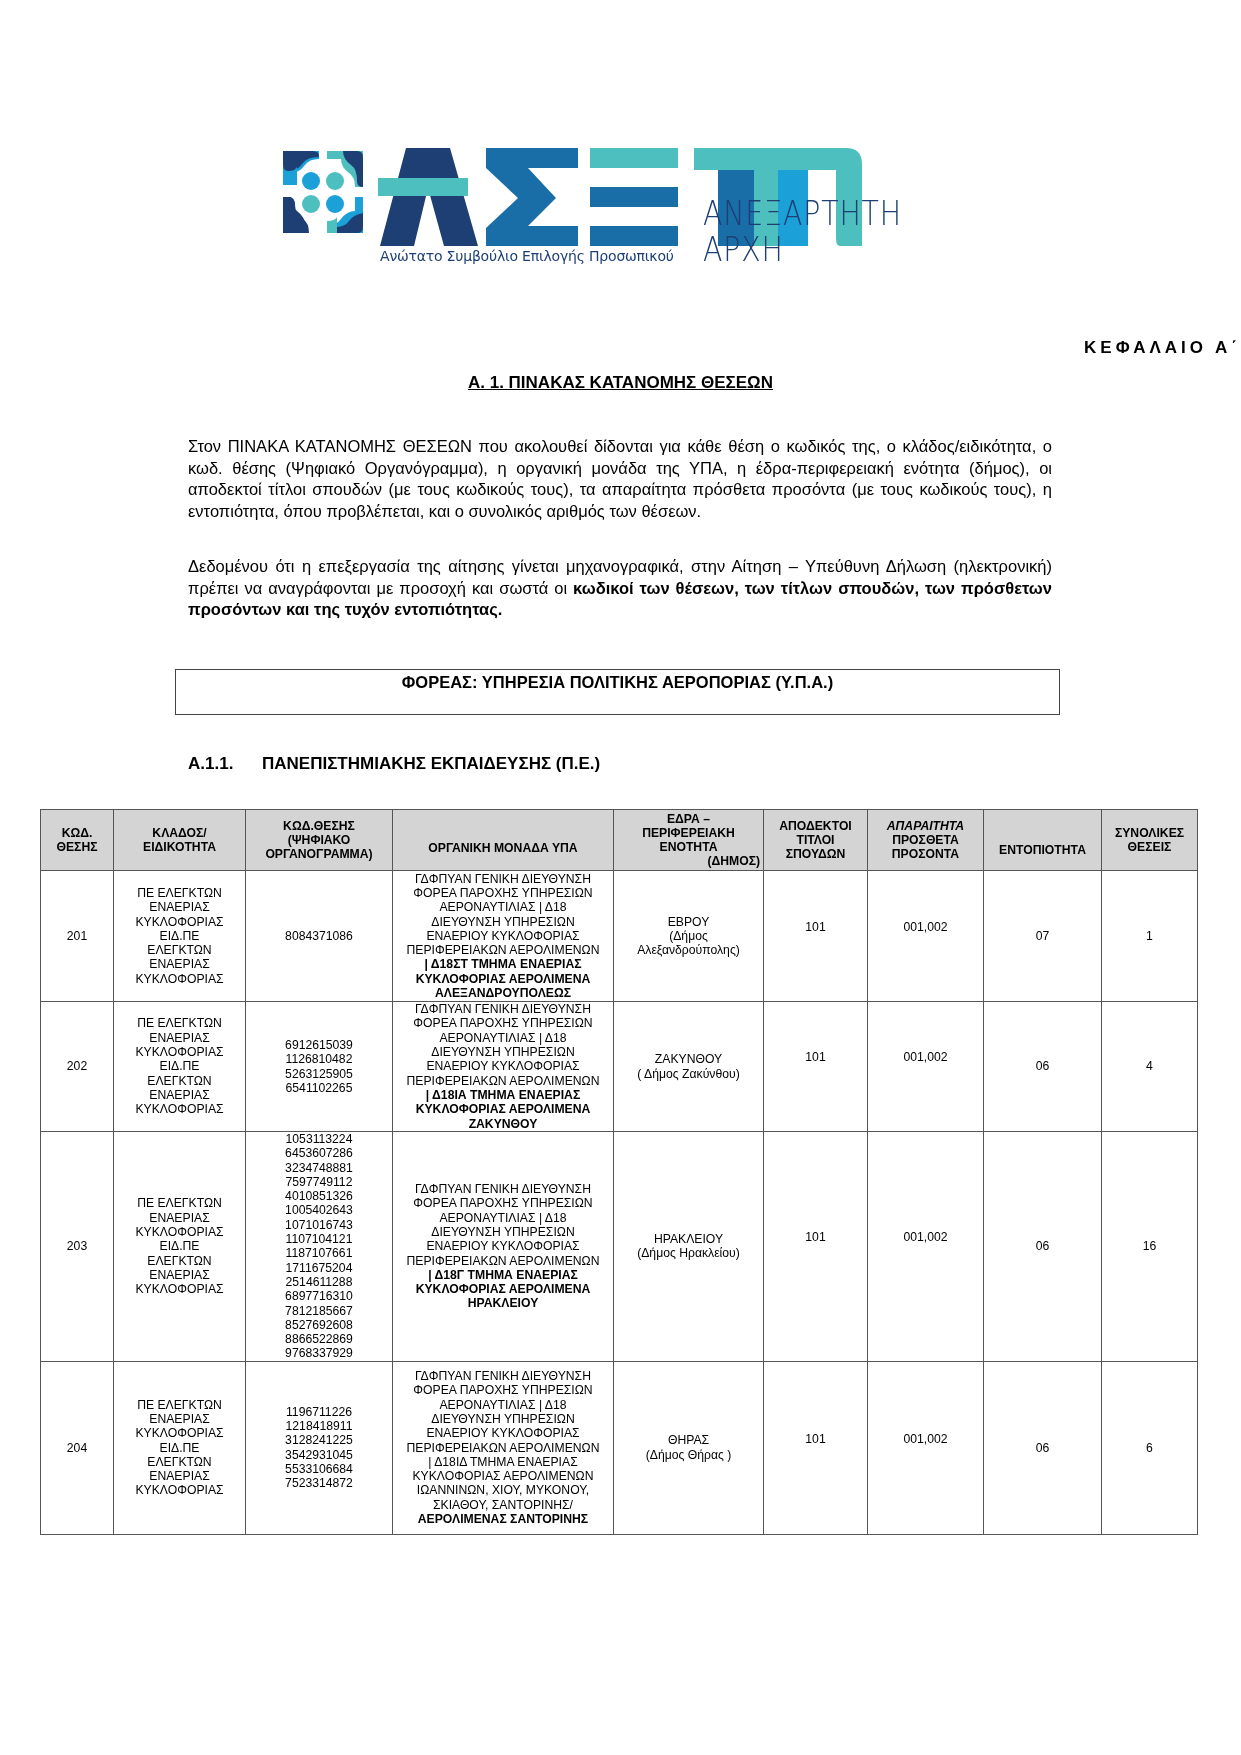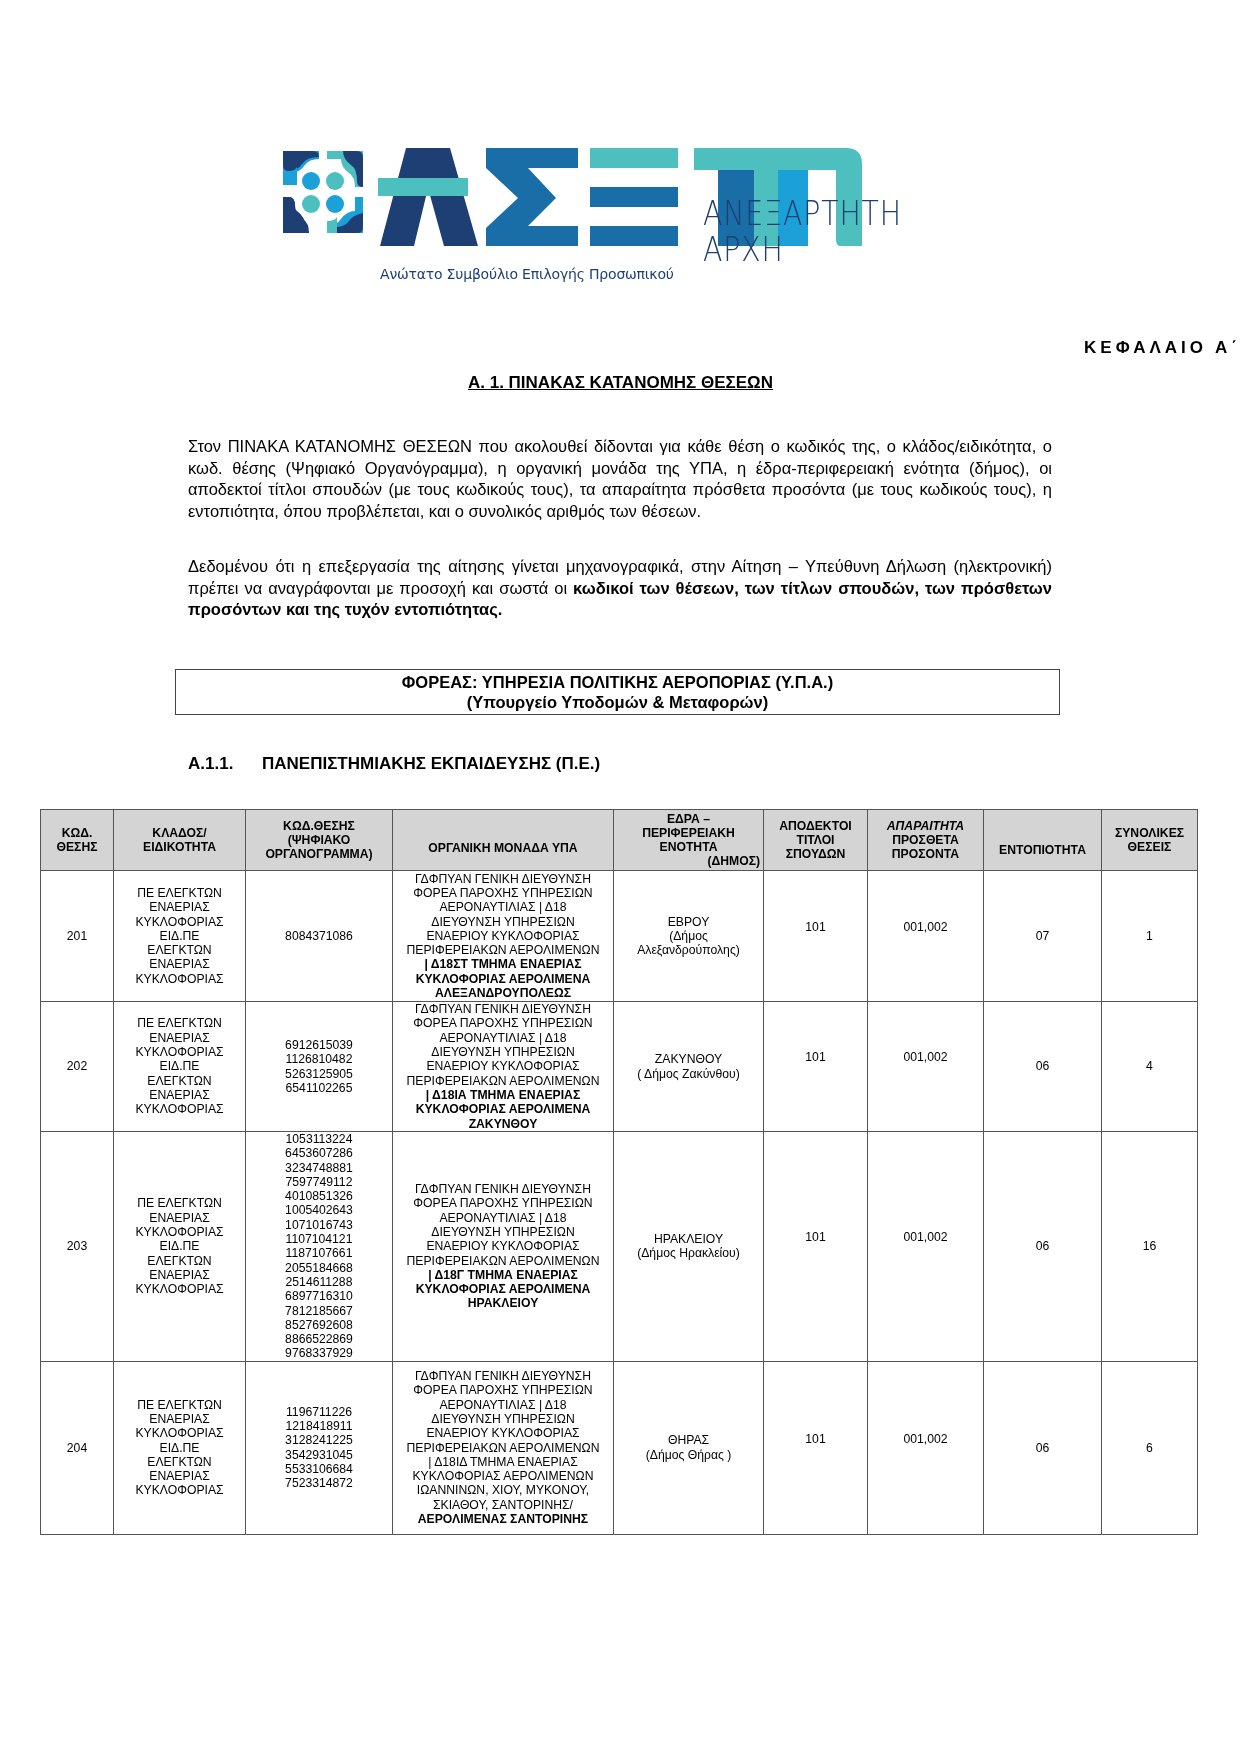--- a/index.html
+++ b/index.html
@@ -3,21 +3,21 @@
 <meta charset="utf-8">
 <style>
   html, body { margin: 0; padding: 0; background: #ffffff; }
   body { width: 1241px; height: 1755px; position: relative; overflow: hidden;
          font-family: "Liberation Sans", "DejaVu Sans", sans-serif; color: #000; }
 
   
   .logo { position: absolute; left: 283px; top: 148px; width: 640px; height: 130px; }
   .logo-mark { position: absolute; left: 0; top: 3px; width: 80px; height: 82px; }
   .logo-word { position: absolute; left: 95px; top: 0; width: 582px; height: 100px; }
-  .logo-tagline { position: absolute; left: 97px; top: 118px; font-size: 14px; color: #1d3f73;
+  .logo-tagline { position: absolute; left: 97px; top: 100px; font-size: 14px; color: #1d3f73;
                   font-family: "DejaVu Sans", sans-serif; letter-spacing: -0.2px; white-space: nowrap; }
   .logo-side { position: absolute; left: 420px; top: 48px; font-size: 33px; line-height: 36px;
                color: #1d3f73; font-family: "DejaVu Sans", sans-serif; font-weight: 300;
                letter-spacing: 1px; transform: scaleX(0.86); transform-origin: left top; white-space: nowrap; }
 
   .chapter { position: absolute; left: 0; width: 1241px; top: 338px; text-align: right;
              font-weight: bold; font-size: 17px; letter-spacing: 4px; }
   .section-title { position: absolute; left: 0; width: 1241px; top: 373px; text-align: center;
                    font-weight: bold; font-size: 17px; text-decoration: underline; }
 
@@ -93,21 +93,20 @@
 </div>
 
 <div class="chapter">ΚΕΦΑΛΑΙΟ Α΄</div>
 <div class="section-title">Α. 1. ΠΙΝΑΚΑΣ ΚΑΤΑΝΟΜΗΣ ΘΕΣΕΩΝ</div>
 
 <div class="para para1">Στον ΠΙΝΑΚΑ ΚΑΤΑΝΟΜΗΣ ΘΕΣΕΩΝ που ακολουθεί δίδονται για κάθε θέση ο κωδικός της, ο κλάδος/ειδικότητα, ο κωδ. θέσης (Ψηφιακό Οργανόγραμμα), η οργανική μονάδα της ΥΠΑ, η έδρα-περιφερειακή ενότητα (δήμος), οι αποδεκτοί τίτλοι σπουδών (με τους κωδικούς τους), τα απαραίτητα πρόσθετα προσόντα (με τους κωδικούς τους), η εντοπιότητα, όπου προβλέπεται, και ο συνολικός αριθμός των θέσεων.</div>
 <div class="para para2"><span>Δεδομένου ότι η επεξεργασία της αίτησης γίνεται μηχανογραφικά, στην Αίτηση – Υπεύθυνη Δήλωση (ηλεκτρονική) πρέπει να αναγράφονται με προσοχή και σωστά οι </span><b>κωδικοί των θέσεων, των τίτλων σπουδών, των πρόσθετων προσόντων και της τυχόν εντοπιότητας.</b></div>
 
 <div class="foreas-box">
   <div>ΦΟΡΕΑΣ: ΥΠΗΡΕΣΙΑ ΠΟΛΙΤΙΚΗΣ ΑΕΡΟΠΟΡΙΑΣ (Υ.Π.Α.)</div>
-  <div>(Υπουργείο Υποδομών &amp; Μεταφορών)</div>
 </div>
 
 <div class="subsection">
   <span class="num">Α.1.1.</span><span>ΠΑΝΕΠΙΣΤΗΜΙΑΚΗΣ ΕΚΠΑΙΔΕΥΣΗΣ (Π.Ε.)</span>
 </div>
 
 <table class="positions">
   <colgroup>
     <col style="width:73px">
       <col style="width:132px">
@@ -243,21 +242,21 @@
       <td class="codes">
           <span style="display: block;">1053113224</span>
           <span style="display: block;">6453607286</span>
           <span style="display: block;">3234748881</span>
           <span style="display: block;">7597749112</span>
           <span style="display: block;">4010851326</span>
           <span style="display: block;">1005402643</span>
           <span style="display: block;">1071016743</span>
           <span style="display: block;">1107104121</span>
           <span style="display: block;">1187107661</span>
-          <span style="display: block;">2055184668</span>
+          <span style="display: block;">1711675204</span>
           <span style="display: block;">2514611288</span>
           <span style="display: block;">6897716310</span>
           <span style="display: block;">7812185667</span>
           <span style="display: block;">8527692608</span>
           <span style="display: block;">8866522869</span>
           <span style="display: block;">9768337929</span>
         </td>
       <td class="org"><div>
             <span style="display: block;">ΓΔΦΠΥΑΝ ΓΕΝΙΚΗ ΔΙΕΥΘΥΝΣΗ</span>
             <span style="display: block;">ΦΟΡΕΑ ΠΑΡΟΧΗΣ ΥΠΗΡΕΣΙΩΝ</span>

